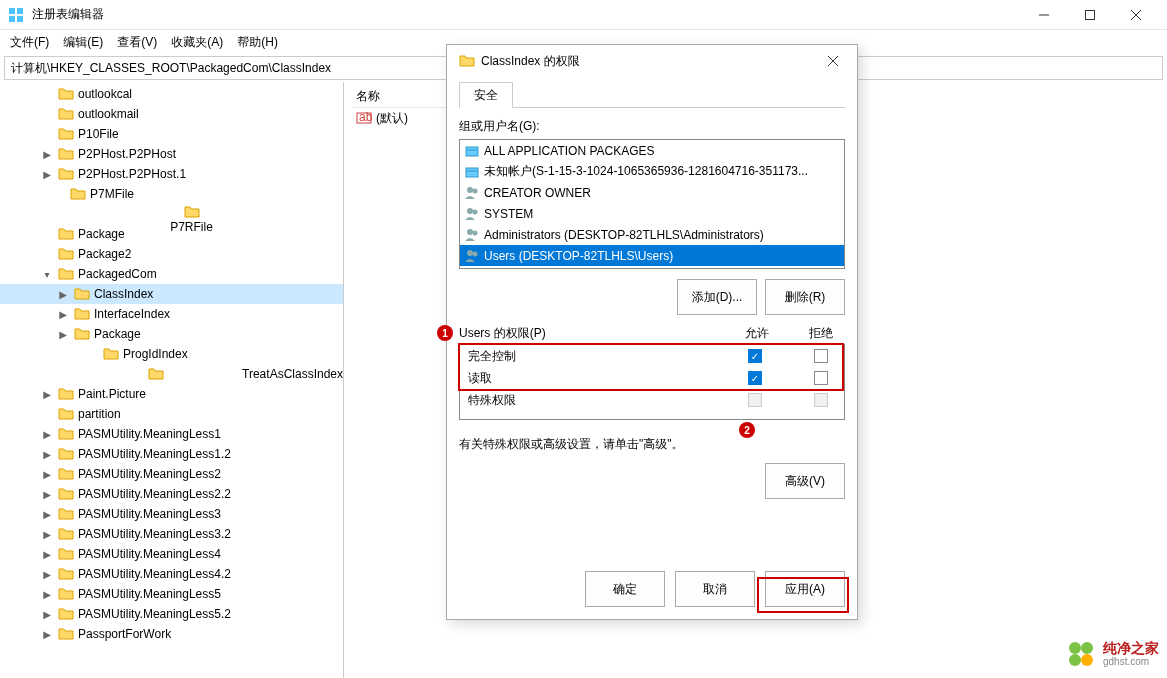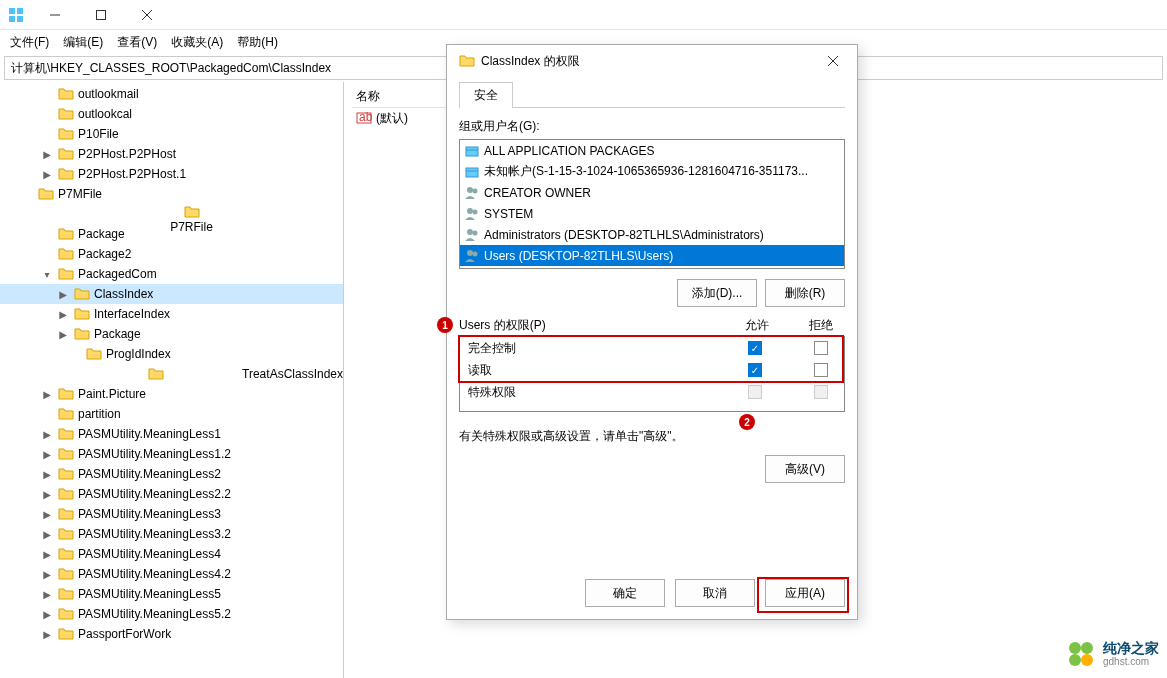--- a/index.html
+++ b/index.html
@@ -48,21 +48,21 @@
 .tabstrip { display: flex; border-bottom: 1px solid #ccc; margin-bottom: 10px; }
 .tab { padding: 4px 14px; border: 1px solid #ccc; border-bottom: none; background: #fff; position: relative; top: 1px; }
 .section-label { margin-bottom: 4px; }
 .listbox { border: 1px solid #888; height: 130px; overflow: hidden; background: #fff; }
 .list-row { display: flex; align-items: center; height: 21px; padding: 0 4px; }
 .list-row.selected { background: #0078d7; color: #ffffff; }
 .list-icon { width: 16px; height: 16px; margin-right: 4px; display: inline-flex; flex-shrink: 0; }
 .list-text { white-space: nowrap; overflow: hidden; text-overflow: ellipsis; }
 
 .btn-row { display: flex; justify-content: flex-end; gap: 8px; margin: 10px 0; }
-.btn { min-width: 80px; height: 28px; border: 1px solid #aaa; background: #fdfdfd; padding: 0 10px; display: inline-flex; align-items: center; justify-content: center; cursor: default; }
+.btn { min-width: 80px; height: 36px; border: 1px solid #aaa; background: #fdfdfd; padding: 0 10px; display: inline-flex; align-items: center; justify-content: center; cursor: default; }
 
 .perm-header { display: flex; align-items: center; margin-bottom: 2px; position: relative; }
 .perm-header .perm-label { flex: 1; }
 .perm-cols { display: flex; gap: 40px; margin-right: 12px; }
 .perm-list { border: 1px solid #888; height: 76px; position: relative; }
 .perm-row { display: flex; align-items: center; height: 22px; padding: 0 8px; }
 .perm-row .perm-name { flex: 1; }
 .perm-row .cb { width: 14px; height: 14px; border: 1px solid #888; display: inline-flex; align-items: center; justify-content: center; background: #fff; }
 .perm-row .cb.checked { background: #0078d7; border-color: #0078d7; color: #fff; font-size: 10px; }
 .perm-row .cb.disabled { background: #f0f0f0; border-color: #ccc; }
@@ -72,40 +72,41 @@
 .red-box { position: absolute; border: 2px solid #c00; pointer-events: none; }
 
 .adv-text { margin: 16px 0 8px 0; display: flex; align-items: center; }
 .adv-text span:first-child { flex: 1; }
 
 .dlg-footer { display: flex; justify-content: flex-end; gap: 10px; padding: 12px; }
 
 
 .watermark { position: absolute; right: 8px; bottom: 8px; display: flex; align-items: center; gap: 6px; }
 .watermark .wlogo { width: 32px; height: 32px; }
-.watermark .wtext { font-size: 14px; font-weight: bold; color: #0c4a6e; line-height: 1.1; }
+.watermark .wtext { font-size: 14px; font-weight: bold; color: #b91c1c; line-height: 1.1; }
 .watermark .wsub { font-size: 10px; color: #888; }
 
 
 .tree-pane::-webkit-scrollbar { width: 16px; }
 .tree-pane::-webkit-scrollbar-track { background: #f0f0f0; }
 .tree-pane::-webkit-scrollbar-thumb { background: #c1c1c1; }
 </style>
 </head>
 <body>
 
 <div class="titlebar">
   <span class="app-icon">
     <svg viewBox="0 0 16 16">
         <rect x="1" y="1" width="6" height="6" fill="#4cc2ff"></rect>
         <rect x="9" y="1" width="6" height="6" fill="#4cc2ff"></rect>
         <rect x="1" y="9" width="6" height="6" fill="#4cc2ff"></rect>
         <rect x="9" y="9" width="6" height="6" fill="#4cc2ff"></rect>
       </svg>
   </span>
+  <span class="title">注册表编辑器</span>
   <div class="win-controls">
     <div class="win-btn">
         <svg width="10" height="10">
           <line x1="0" y1="5" x2="10" y2="5" stroke="#333"></line>
         </svg>
       </div>
     <div class="win-btn">
         <svg width="10" height="10">
           <rect x="0.5" y="0.5" width="9" height="9" fill="none" stroke="#333"></rect>
         </svg>
@@ -133,59 +134,59 @@
 
 <div class="main">
   <div class="tree-pane" id="tree-pane">
       <div class="tree-row" style="padding-left: 40px;">
         <span class="expander"></span>
         <span class="folder">
           <svg viewBox="0 0 16 16">
             <path d="M1 3 h5 l1 2 h8 v8 h-14 z" fill="#ffd869" stroke="#d9a400"></path>
           </svg>
         </span>
+        <span class="tree-label">outlookcal</span>
+      </div>
+      <div class="tree-row" style="padding-left: 40px;">
+        <span class="expander"></span>
+        <span class="folder">
+          <svg viewBox="0 0 16 16">
+            <path d="M1 3 h5 l1 2 h8 v8 h-14 z" fill="#ffd869" stroke="#d9a400"></path>
+          </svg>
+        </span>
         <span class="tree-label">outlookmail</span>
       </div>
       <div class="tree-row" style="padding-left: 40px;">
         <span class="expander"></span>
         <span class="folder">
           <svg viewBox="0 0 16 16">
             <path d="M1 3 h5 l1 2 h8 v8 h-14 z" fill="#ffd869" stroke="#d9a400"></path>
           </svg>
         </span>
-        <span class="tree-label">outlookcal</span>
-      </div>
-      <div class="tree-row" style="padding-left: 40px;">
-        <span class="expander"></span>
-        <span class="folder">
-          <svg viewBox="0 0 16 16">
-            <path d="M1 3 h5 l1 2 h8 v8 h-14 z" fill="#ffd869" stroke="#d9a400"></path>
-          </svg>
-        </span>
         <span class="tree-label">P10File</span>
       </div>
       <div class="tree-row" style="padding-left: 40px;">
         <span class="expander">▶</span>
         <span class="folder">
           <svg viewBox="0 0 16 16">
             <path d="M1 3 h5 l1 2 h8 v8 h-14 z" fill="#ffd869" stroke="#d9a400"></path>
           </svg>
         </span>
         <span class="tree-label">P2PHost.P2PHost</span>
       </div>
       <div class="tree-row" style="padding-left: 40px;">
         <span class="expander">▶</span>
         <span class="folder">
           <svg viewBox="0 0 16 16">
             <path d="M1 3 h5 l1 2 h8 v8 h-14 z" fill="#ffd869" stroke="#d9a400"></path>
           </svg>
         </span>
         <span class="tree-label">P2PHost.P2PHost.1</span>
       </div>
-      <div class="tree-row" style="padding-left: 20px;">
+      <div class="tree-row" style="padding-left: 52px;">
         <span class="expander"></span>
         <span class="folder">
           <svg viewBox="0 0 16 16">
             <path d="M1 3 h5 l1 2 h8 v8 h-14 z" fill="#ffd869" stroke="#d9a400"></path>
           </svg>
         </span>
         <span class="tree-label">P7MFile</span>
       </div>
       <div class="tree-row" style="padding-left: 40px; flex-direction: column;">
         <span class="expander"></span>
@@ -243,21 +244,21 @@
       </div>
       <div class="tree-row" style="padding-left: 56px;">
         <span class="expander">▶</span>
         <span class="folder">
           <svg viewBox="0 0 16 16">
             <path d="M1 3 h5 l1 2 h8 v8 h-14 z" fill="#ffd869" stroke="#d9a400"></path>
           </svg>
         </span>
         <span class="tree-label">Package</span>
       </div>
-      <div class="tree-row" style="padding-left: 68px;">
+      <div class="tree-row" style="padding-left: 85px;">
         <span class="expander"></span>
         <span class="folder">
           <svg viewBox="0 0 16 16">
             <path d="M1 3 h5 l1 2 h8 v8 h-14 z" fill="#ffd869" stroke="#d9a400"></path>
           </svg>
         </span>
         <span class="tree-label">ProgIdIndex</span>
       </div>
       <div class="tree-row" style="padding-left: 56px; justify-content: space-between;">
         <span class="expander"></span>

